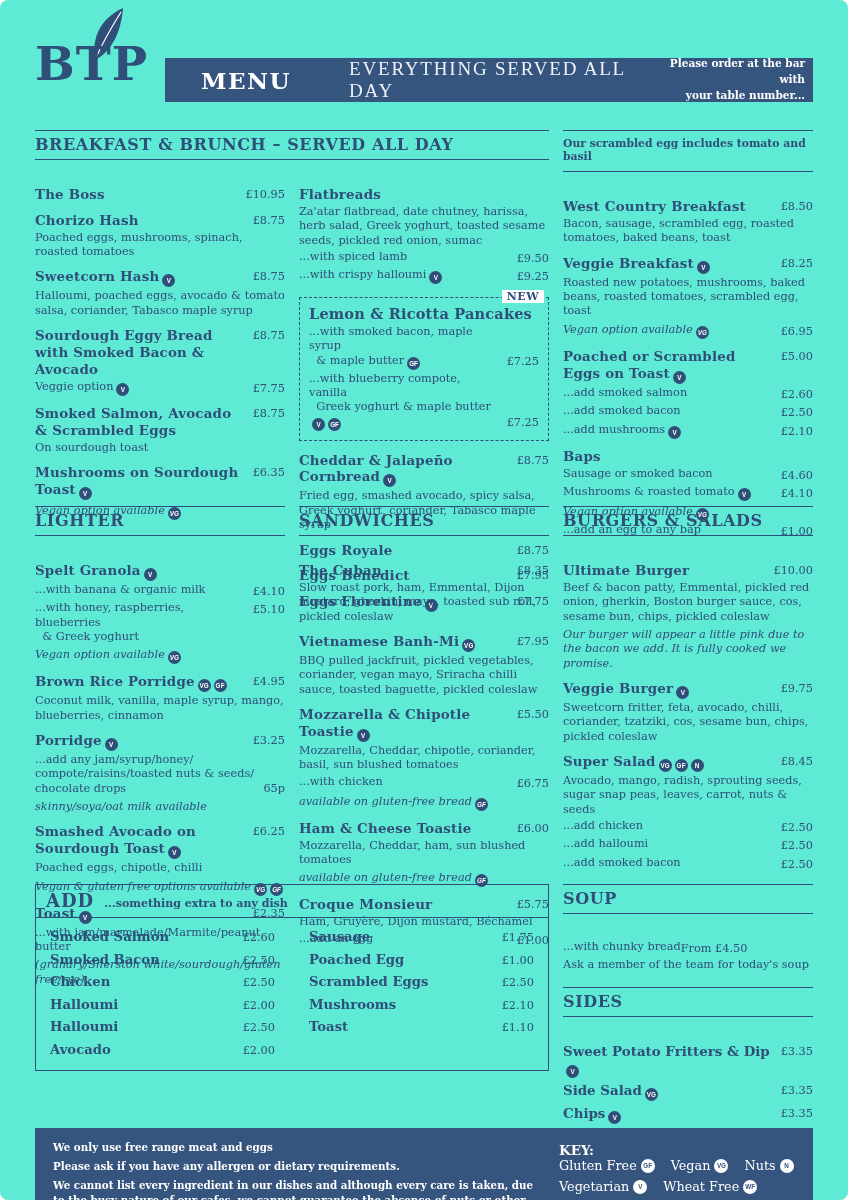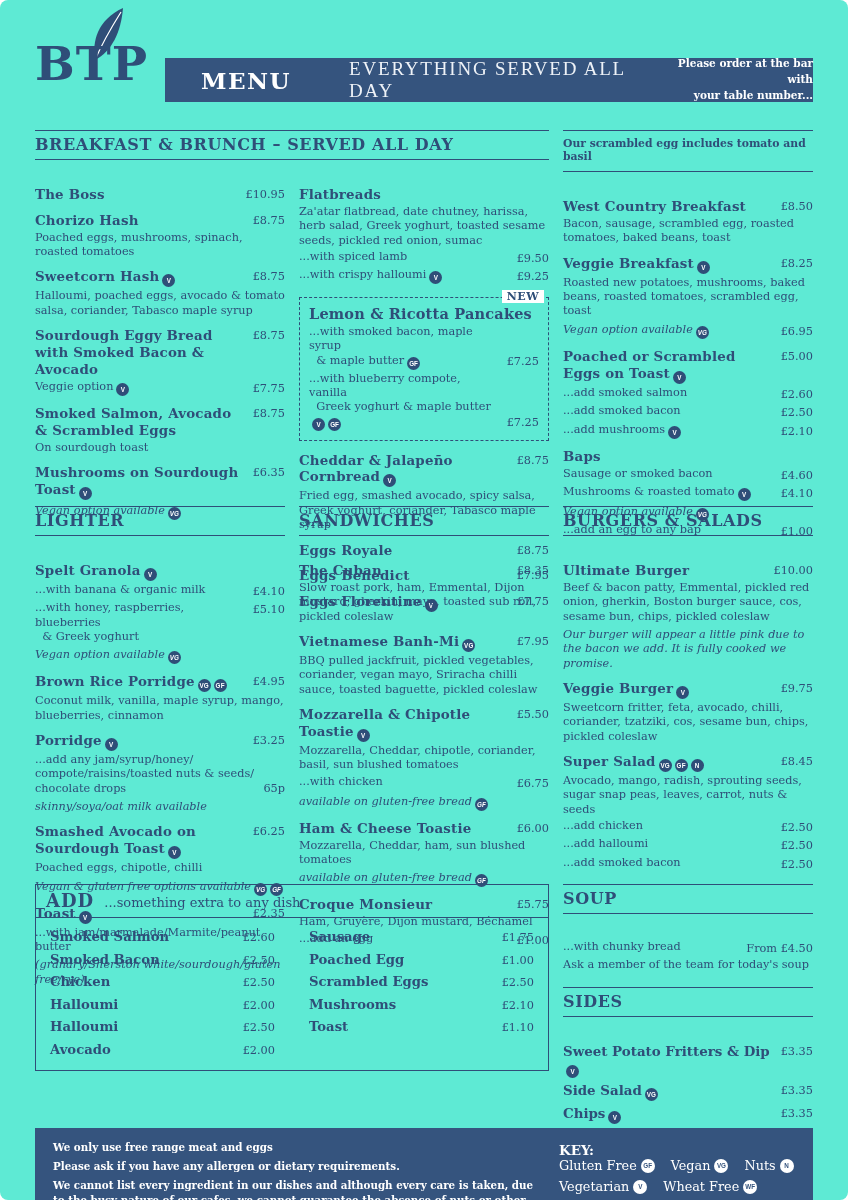--- a/index.html
+++ b/index.html
@@ -9,21 +9,21 @@
   
   .header{position:relative;height:108px;flex:none;margin-top:6px;}
   .logo{position:absolute;left:0;top:0;width:125px;height:104px;}
   .logo-text{position:absolute;left:0;top:34px;font-size:47px;font-weight:bold;letter-spacing:1px;line-height:1;}
   .leaf{position:absolute;left:50px;top:0;}
   .banner{position:absolute;left:130px;right:0;top:52px;height:44px;background:#35547e;
           display:flex;align-items:center;color:#fff;}
   .banner-menu{font-size:23px;font-weight:bold;letter-spacing:1.5px;margin-left:36px;}
   .banner-tagline{font-family:"Liberation Serif",serif;font-size:19px;font-weight:normal;
                   letter-spacing:1.8px;margin-left:58px;color:#eef2f7;}
-  .banner-order{margin-left:auto;margin-right:0;font-size:10.5px;font-weight:bold;
+  .banner-order{margin-left:auto;margin-right:8px;font-size:10.5px;font-weight:bold;
                 text-align:right;white-space:pre-line;line-height:1.5;}
   
   .sec-head{border-top:1.5px solid #2f4e78;border-bottom:1.5px solid #2f4e78;
             padding:4px 0 5px;margin-bottom:26px;}
   .sec-title{font-size:16px;font-weight:bold;letter-spacing:.6px;}
   .sec-note{font-size:10.8px;font-weight:bold;padding:2px 0 3px;}
   
   .row-a{display:flex;gap:14px;margin-top:16px;min-height:376px;}
   .left-two{width:514px;flex:none;}
   .grid2{display:flex;gap:14px;}
@@ -48,28 +48,28 @@
   .boxed .item-name{font-size:14.5px;}
   .badge{position:absolute;top:-8px;right:4px;background:#fff;padding:0 5px;
          font-weight:bold;font-size:11px;letter-spacing:.5px;}
   .dot{display:inline-block;width:13px;height:13px;border-radius:50%;background:#2f4e78;
        color:#fff;font-family:"Liberation Sans",sans-serif;font-weight:bold;font-size:6.3px;
        line-height:13px;text-align:center;vertical-align:-2px;margin-left:3px;}
   
   .add-box{width:514px;flex:none;border:1.5px solid #2f4e78;box-sizing:border-box;align-self:flex-start;}
   .add-head{border-bottom:1.5px solid #2f4e78;padding:5px 10px 6px;}
   .add-title{font-size:18px;font-weight:bold;letter-spacing:1px;}
-  .add-sub{font-size:13px;font-weight:normal;margin-left:5px;}
+  .add-sub{font-size:11px;font-weight:bold;margin-left:5px;}
   .add-cols{display:flex;padding:11px 14px 6px;gap:34px;}
   .add-col{flex:1;}
   .add-row{display:flex;justify-content:space-between;margin-bottom:7.5px;}
   .add-name{font-weight:bold;font-size:13.2px;}
   
   .right-col{width:250px;flex:none;}
-  .soup-row{display:flex;justify-content:space-between;font-size:11.3px;margin-bottom:3px;}
+  .soup-row{display:flex;justify-content:flex-start;font-size:11.3px;margin-bottom:3px;}
   .soup-note{font-size:11.3px;margin:0;}
   .sides-head{margin-top:16px;}
   .side-row{display:flex;justify-content:space-between;align-items:flex-start;margin-bottom:4px;}
   .side-name{font-weight:bold;font-size:13.4px;}
   
   .footer{margin-top:auto;margin-bottom:18px;background:#35547e;color:#fff;
           display:flex;padding:12px 16px 12px 18px;box-sizing:border-box;min-height:90px;flex:none;}
   .f-notes{flex:1;font-size:10.3px;font-weight:bold;line-height:1.45;padding-right:12px;}
   .f-notes p{margin:0 0 4px;}
   .f-key{width:238px;flex:none;padding-top:2px;}

